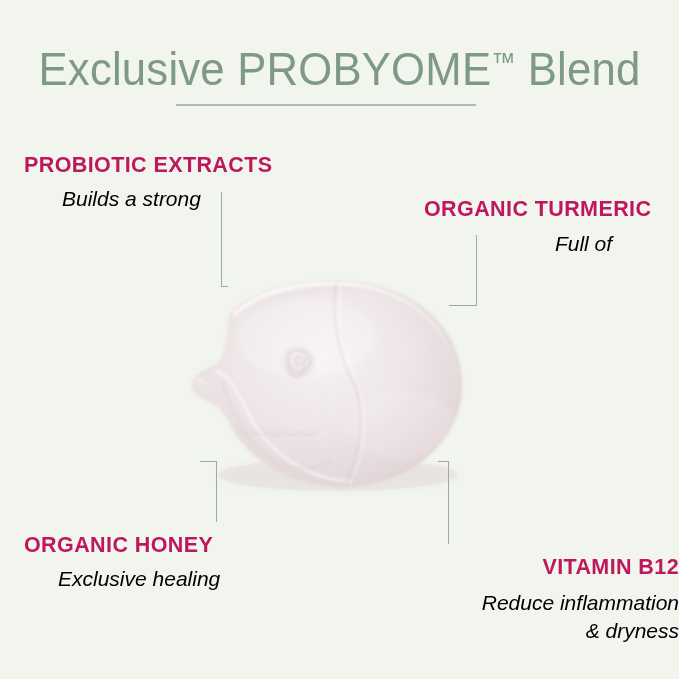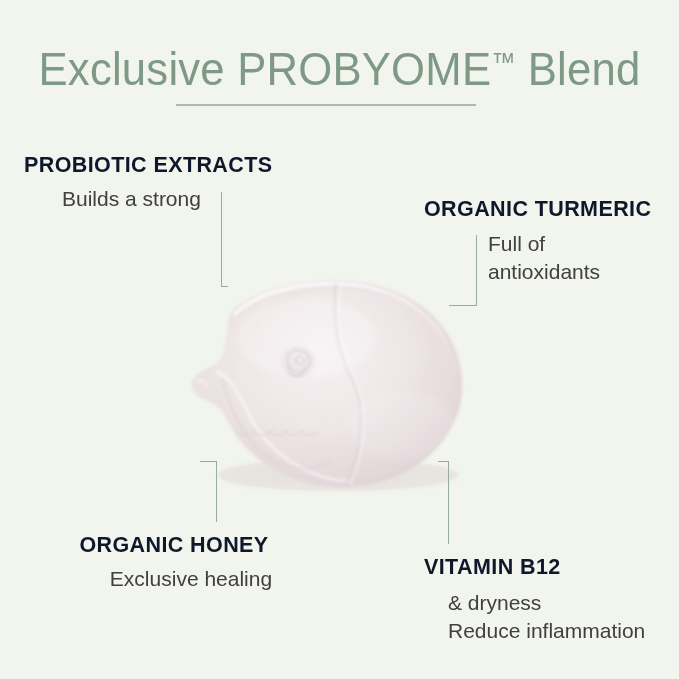--- a/index.html
+++ b/index.html
@@ -48,44 +48,45 @@
     top: 104px;
     width: 300px;
     height: 2px;
     background: #9fb2a2;
     opacity: .85;
   }
 
   
   .callout { position: absolute; }
   .callout .heading {
-    color: #0f172a;
+    color: #be185d;
     font-weight: bold;
     font-size: 21.5px;
     letter-spacing: .4px;
     line-height: 26px;
     white-space: nowrap;
   }
   .callout .desc {
-    color: #404040;
+    color: #000000;
     font-weight: normal;
     font-size: 21px;
     line-height: 28px;
+    font-style: italic;
   }
 
   #callout-probiotic        { left: 24px;  top: 152px; width: 300px; text-align: left; }
   #callout-probiotic .desc  { margin-top: 7px; padding-left: 38px; }
 
   #callout-turmeric         { left: 424px; top: 196px; width: 255px; text-align: left; }
-  #callout-turmeric .desc   { margin-top: 8px; padding-left: 64px; }
-
-  #callout-honey            { left: 24px;  top: 532px; width: 300px; text-align: center; }
+  #callout-turmeric .desc   { margin-top: 8px; padding-left: 64px; text-align: center; }
+
+  #callout-honey            { left: 24px;  top: 532px; width: 300px; text-align: left; }
   #callout-honey .desc      { margin-top: 7px; padding-left: 34px; }
 
-  #callout-b12              { left: 424px; top: 554px; width: 255px; text-align: left; }
+  #callout-b12              { left: 424px; top: 554px; width: 255px; text-align: right; }
   #callout-b12 .desc        { margin-top: 9px; padding-left: 24px; }
 
   
   .connector {
     position: absolute;
     border-color: #9aac9c;
     border-style: solid;
     border-width: 0;
   }
   
@@ -206,32 +207,31 @@
     <div class="heading">PROBIOTIC EXTRACTS</div>
     <div class="desc">
       <div>Builds a strong</div>
     </div>
   </div>
 
   <div class="callout" id="callout-turmeric">
     <div class="heading">ORGANIC TURMERIC</div>
     <div class="desc">
       <div>Full of</div>
-      <div>antioxidants</div>
     </div>
   </div>
 
   <div class="callout" id="callout-honey">
     <div class="heading">ORGANIC HONEY</div>
     <div class="desc">
       <div>Exclusive healing</div>
     </div>
   </div>
 
   <div class="callout" id="callout-b12">
     <div class="heading">VITAMIN B12</div>
     <div class="desc">
+      <div>Reduce inflammation</div>
       <div>&amp; dryness</div>
-      <div>Reduce inflammation</div>
     </div>
   </div>
 
 </div>
 
 </body></html>

